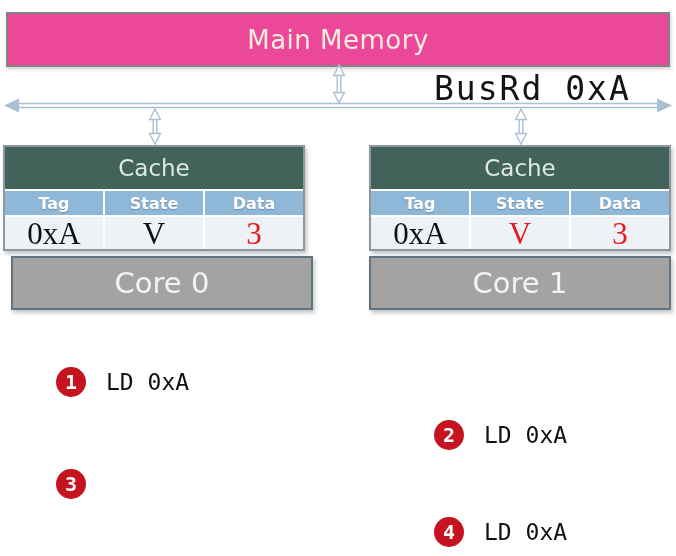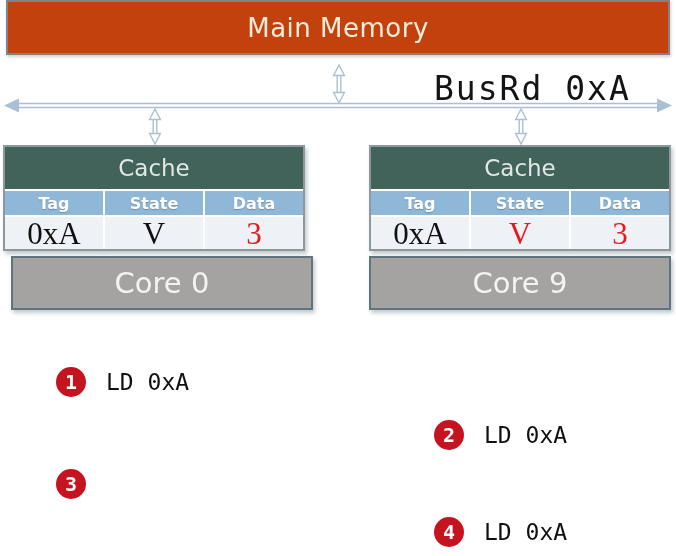--- a/index.html
+++ b/index.html
@@ -2,22 +2,22 @@
 <html><head>
 <meta charset="utf-8">
 <style>
   * { box-sizing: border-box; margin: 0; padding: 0; }
   html, body { width: 676px; height: 556px; background: #ffffff; }
   body { font-family: "DejaVu Sans", sans-serif; position: relative; overflow: hidden; }
   .canvas { position: relative; width: 676px; height: 556px; background: #ffffff; }
 
   
   .memory {
-    position: absolute; left: 6px; top: 0; width: 664px; height: 55px;
-    background: #c2410c; border: 2px solid #838383;
+    position: absolute; left: 6px; top: 12px; width: 664px; height: 55px;
+    background: #ec4899; border: 2px solid #838383;
     display: flex; align-items: center; justify-content: center;
     color: #f6eddc; font-size: 26px; letter-spacing: 0.5px;
     box-shadow: 1px 2px 3px rgba(120,120,120,.35);
   }
 
   
   .bus-svg { position: absolute; left: 0; top: 0; pointer-events: none; }
 
   .bus-label {
     position: absolute; left: 434px; top: 69px;
@@ -144,21 +144,21 @@
       <div class="td" data-variant="black">0xA</div>
       <div class="td" data-variant="red">V</div>
       <div class="td" data-variant="red">3</div>
     </div>
   </div>
 
   <div class="core left">
     <span>Core 0</span>
   </div>
   <div class="core right">
-    <span>Core 9</span>
+    <span>Core 1</span>
   </div>
 
   <div class="op op1">
     <div class="op-badge">1</div>
     <div class="op-label">LD 0xA</div>
   </div>
   <div class="op op2">
     <div class="op-badge">2</div>
     <div class="op-label">LD 0xA</div>
   </div>

